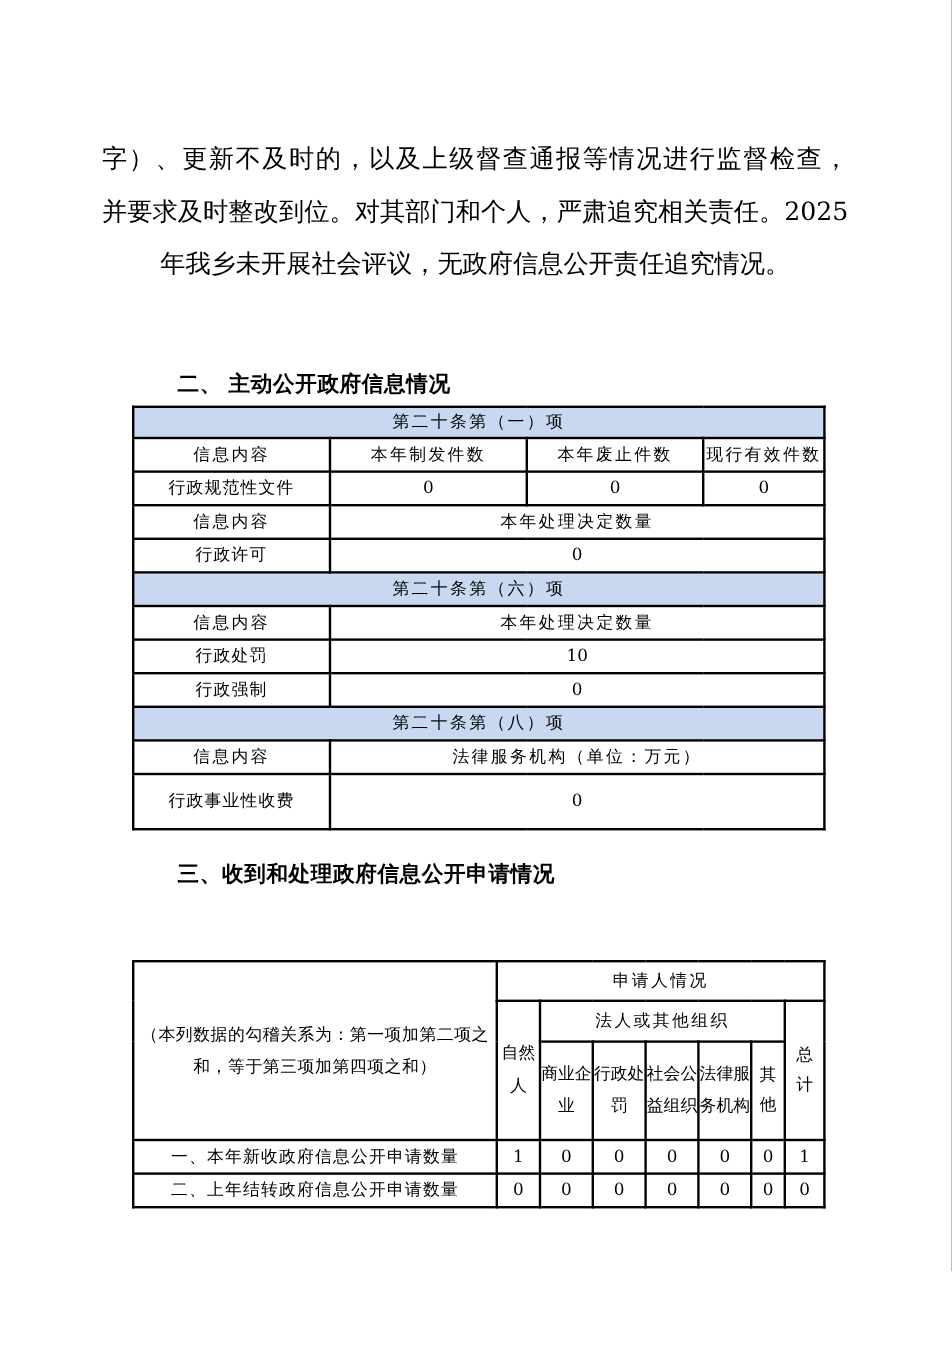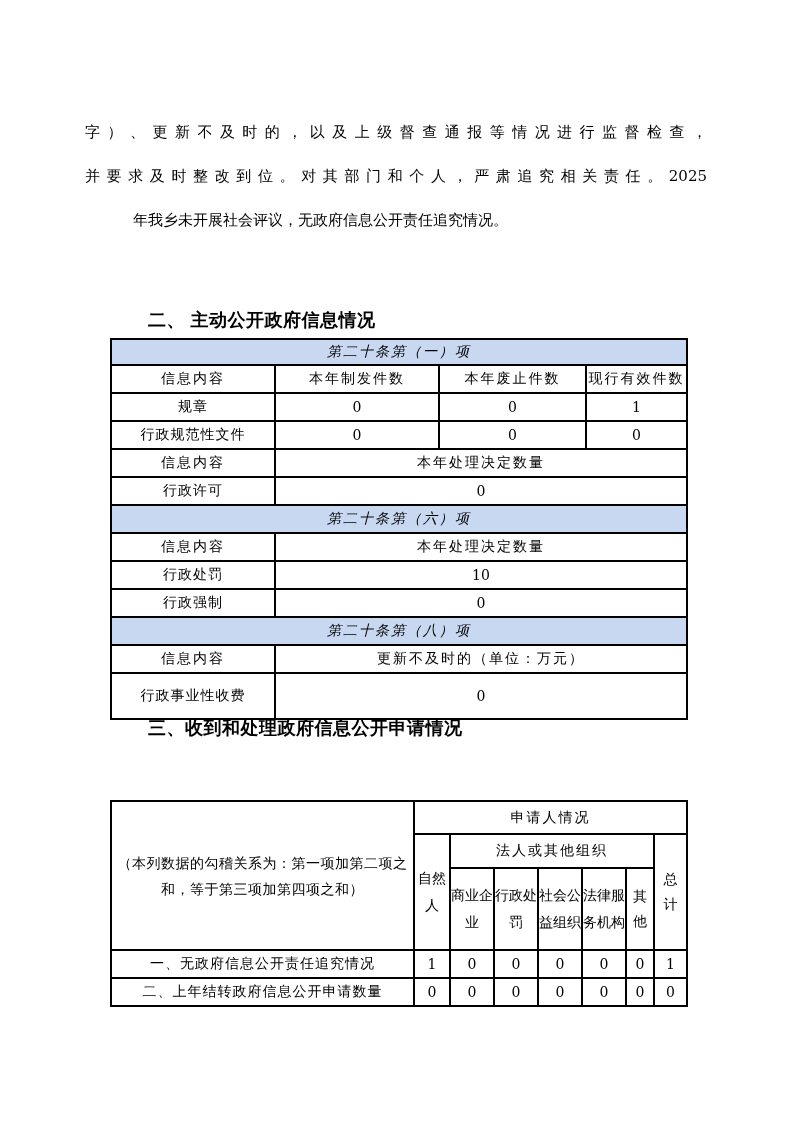--- a/index.html
+++ b/index.html
@@ -8,25 +8,25 @@
     width:793px;height:1122px;
     background:#ffffff;
     margin:0 auto;
     overflow:hidden;
     font-family:"DejaVu Serif","Liberation Serif",serif;
     color:#000;
   }
   
   .para{
     position:absolute;left:85px;top:110px;width:622px;
-    font-size:15px;line-height:44px;
+    font-size:21px;line-height:44px;
     font-family:"DejaVu Serif","Liberation Serif",serif;
   }
   .para .jline{text-align:justify;text-align-last:justify;}
-  .para .lline{text-align:left;margin-left:48px;}
+  .para .lline{text-align:center;}
   
   .sec-heading{
     position:absolute;left:148px;
     font-family:"Liberation Sans","DejaVu Sans",sans-serif;
     font-weight:bold;font-size:18px;letter-spacing:0.5px;
     white-space:nowrap;
   }
   #heading2{top:308px;}
   #heading3{top:716px;}
   
@@ -35,21 +35,21 @@
     border-collapse:collapse;table-layout:fixed;
     width:576px;background:#fff;
   }
   table.doc td{
     border:2px solid #000;
     font-size:14px;text-align:center;vertical-align:middle;
     padding:0;overflow:hidden;
   }
   #table1{top:338px;}
   #table2{top:800px;}
-  td.band{background:#C7D8F0;letter-spacing:2px;font-style:italic;}
+  td.band{background:#C7D8F0;letter-spacing:2px;}
   td.hdr{letter-spacing:2px;}
   td.lbl{text-align:left;padding-left:7px;letter-spacing:1px;}
   td.vtop{vertical-align:top;padding-top:3px;}
   tr.h26{height:26px;} tr.h28{height:28px;padding-left:24px;} tr.h33{height:33px;}
   tr.h34{height:34px;} tr.h46{height:46px;} tr.h82{height:82px;}
   
   td.note{
     text-align:left;vertical-align:middle;
     padding:6px 8px;font-size:13px;line-height:26px;letter-spacing:0.5px;
   }
@@ -82,26 +82,20 @@
       <tr class="h26">
           <td class="band" colspan="4">第二十条第（一）项</td>
         </tr>
       <tr class="h28">
         <td class="hdr">信息内容</td>
         <td class="hdr">本年制发件数</td>
         <td class="hdr">本年废止件数</td>
         <td class="hdr">现行有效件数</td>
       </tr>
       <tr class="h28">
-        <td class="lbl">规章</td>
-        <td class="num">0</td>
-        <td class="num">0</td>
-        <td class="num">1</td>
-      </tr>
-      <tr class="h28">
         <td class="lbl">行政规范性文件</td>
         <td class="num">0</td>
         <td class="num">0</td>
         <td class="num">0</td>
       </tr>
 
       <tr class="h28">
         <td class="hdr">信息内容</td>
         <td class="hdr" colspan="3">本年处理决定数量</td>
       </tr>
@@ -124,21 +118,21 @@
       <tr class="h28">
         <td class="lbl">行政强制</td>
         <td class="num" colspan="3">0</td>
       </tr>
 
       <tr class="h28">
           <td class="band" colspan="4">第二十条第（八）项</td>
         </tr>
       <tr class="h28">
         <td class="hdr">信息内容</td>
-        <td class="hdr" colspan="3">更新不及时的（单位：万元）</td>
+        <td class="hdr" colspan="3">法律服务机构（单位：万元）</td>
       </tr>
       <tr class="h46">
         <td class="lbl">行政事业性收费</td>
         <td class="num vtop" colspan="3">0</td>
       </tr>
     </tbody>
   </table>
 
   <div class="sec-heading" id="heading3">三、收到和处理政府信息公开申请情况</div>
 
@@ -164,21 +158,21 @@
         <td class="subhdr" rowspan="2"><span class="vword">总计</span></td>
       </tr>
       <tr class="h82">
         <td class="subhdr">商业企业</td>
         <td class="subhdr">行政处罚</td>
         <td class="subhdr">社会公益组织</td>
         <td class="subhdr">法律服务机构</td>
         <td class="subhdr"><span class="vword">其他</span></td>
       </tr>
       <tr class="h28">
-        <td class="lbl">一、无政府信息公开责任追究情况</td>
+        <td class="lbl">一、本年新收政府信息公开申请数量</td>
         <td class="num">1</td>
         <td class="num">0</td>
         <td class="num">0</td>
         <td class="num">0</td>
         <td class="num">0</td>
         <td class="num">0</td>
         <td class="num">1</td>
       </tr>
       <tr class="h28">
         <td class="lbl">二、上年结转政府信息公开申请数量</td>

